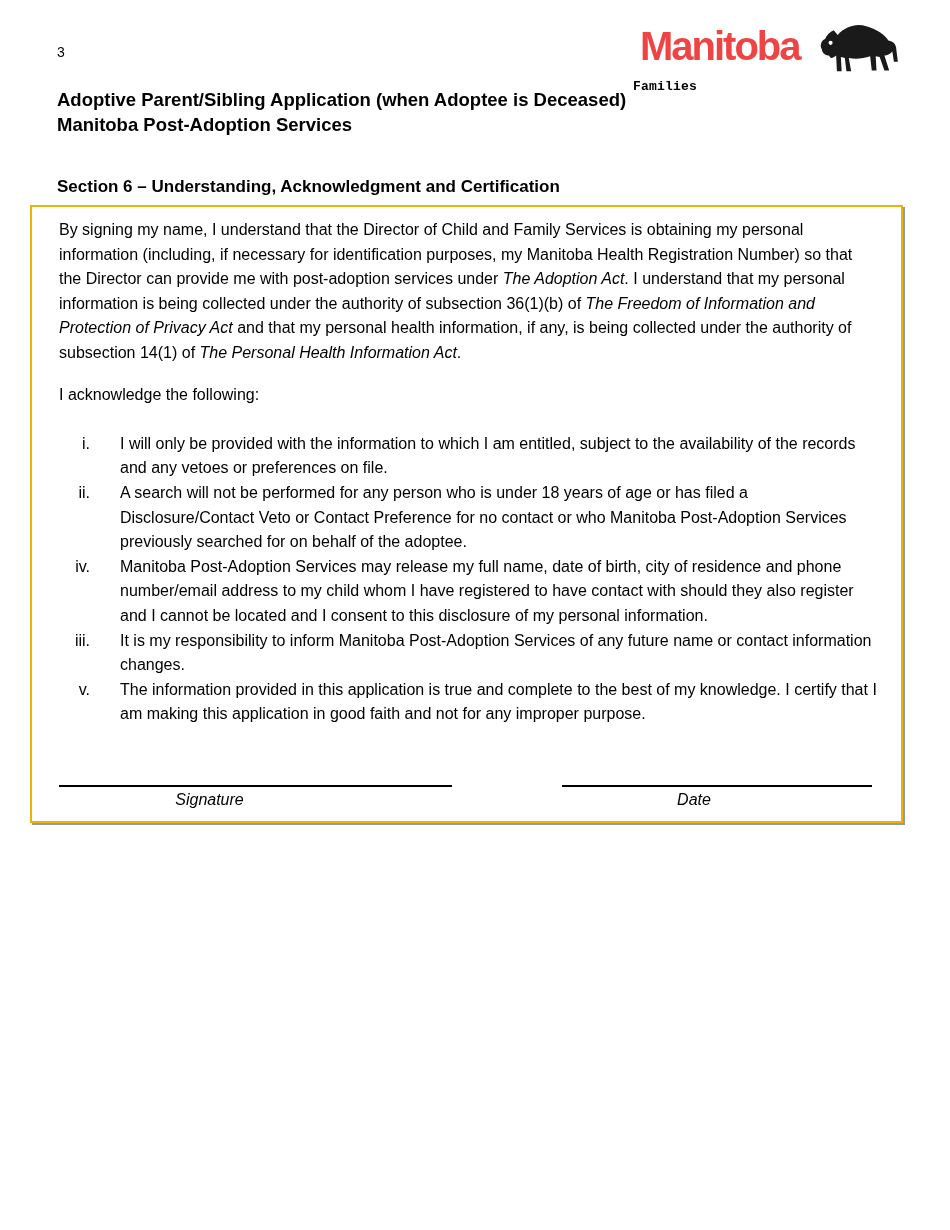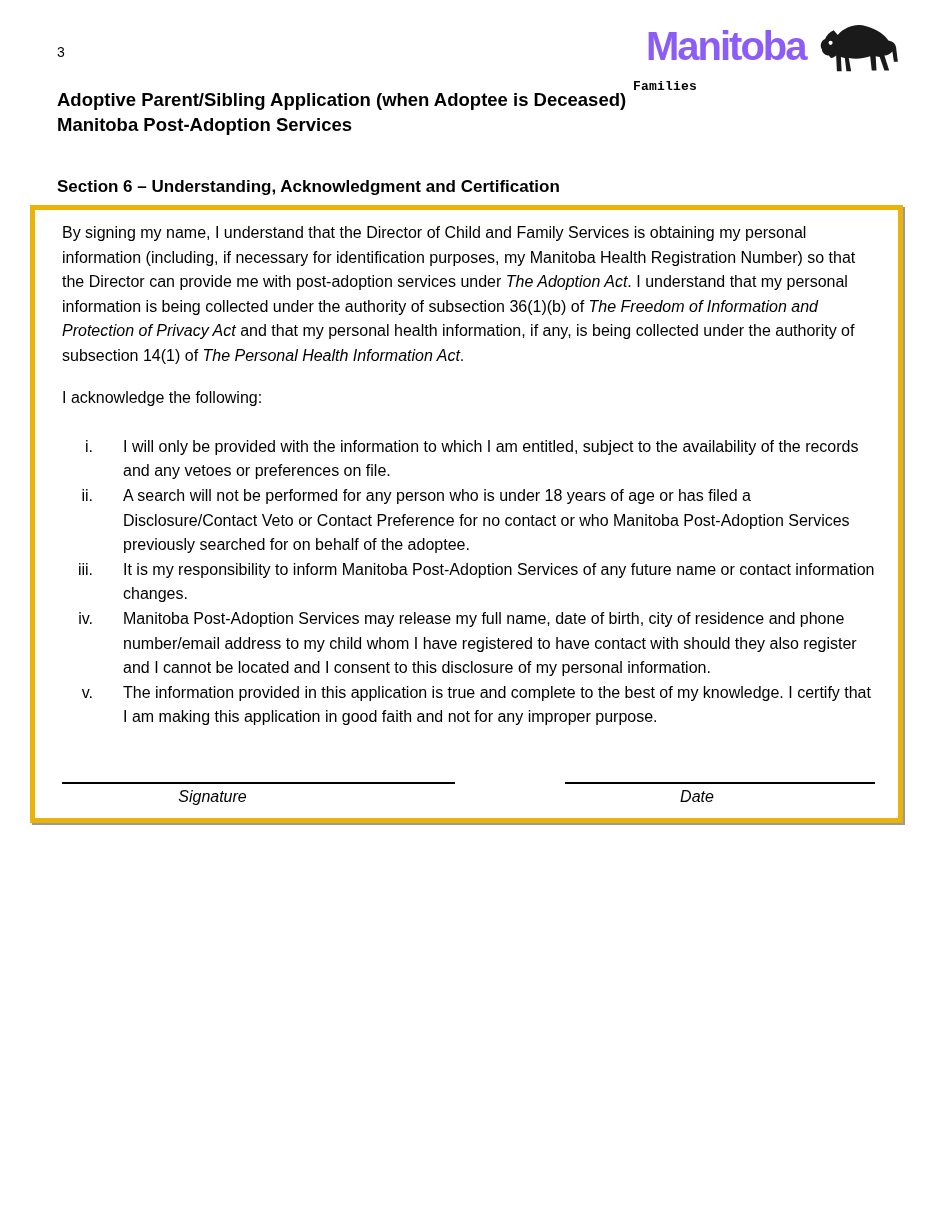--- a/index.html
+++ b/index.html
@@ -20,25 +20,25 @@
     left: 57px; top: 44px;
     font-size: 14px;
   }
   .logo {
     position: absolute;
     left: 630px; top: 12px;
     width: 280px; height: 90px;
   }
   .wordmark {
     position: absolute;
-    left: 16px; top: 14px;
+    left: 10px; top: 14px;
     font-size: 40px;
     font-weight: 700;
     letter-spacing: -2px;
-    color: #8b5cf6;
+    color: #ef4444;
     line-height: 1;
   }
   .bison {
     position: absolute;
     left: 180px; top: 0px;
     width: 95px; height: 68px;
   }
   .logo-dept {
     position: absolute;
     left: 3px; top: 67px;
@@ -59,21 +59,21 @@
     left: 57px; top: 177px;
     font-size: 17px;
     font-weight: 700;
   }
 
   
   .cert-box {
     position: absolute;
     left: 30px; top: 205px;
     width: 873px; height: 618px;
-    border: 5px solid #eab308;
+    border: 2px solid #eab308;
     box-shadow: 2px 2px 0 #9a9a9a;
     padding: 11px 23px 0 27px;
     font-size: 16px;
     line-height: 24.6px;
   }
   .cert-paragraph { max-width: 823px; }
   .ack-intro { margin-top: 17px; }
   .ack-list { margin-top: 24.6px; }
   .ack-item { display: flex; margin: 0; }
   .ack-marker {
@@ -146,27 +146,27 @@
     <div class="ack-marker">i.</div>
     <div class="ack-text">I will only be provided with the information to which I am entitled, subject to the availability of the records and any vetoes or preferences on file.</div>
   </div>
 
   <div class="ack-item">
     <div class="ack-marker">ii.</div>
     <div class="ack-text">A search will not be performed for any person who is under 18 years of age or has filed a Disclosure/Contact Veto or Contact Preference for no contact or who Manitoba Post-Adoption Services previously searched for on behalf of the adoptee.</div>
   </div>
 
   <div class="ack-item">
-    <div class="ack-marker">iii.</div>
-    <div class="ack-text">It is my responsibility to inform Manitoba Post-Adoption Services of any future name or contact information changes.</div>
+    <div class="ack-marker">iv.</div>
+    <div class="ack-text">Manitoba Post-Adoption Services may release my full name, date of birth, city of residence and phone number/email address to my child whom I have registered to have contact with should they also register and I cannot be located and I consent to this disclosure of my personal information.</div>
   </div>
 
   <div class="ack-item">
-    <div class="ack-marker">iv.</div>
-    <div class="ack-text">Manitoba Post-Adoption Services may release my full name, date of birth, city of residence and phone number/email address to my child whom I have registered to have contact with should they also register and I cannot be located and I consent to this disclosure of my personal information.</div>
+    <div class="ack-marker">iii.</div>
+    <div class="ack-text">It is my responsibility to inform Manitoba Post-Adoption Services of any future name or contact information changes.</div>
   </div>
 
   <div class="ack-item">
     <div class="ack-marker">v.</div>
     <div class="ack-text">The information provided in this application is true and complete to the best of my knowledge. I certify that I am making this application in good faith and not for any improper purpose.</div>
   </div>
 </div>
 
     <div class="sig-row">
       <div class="sig-block date">

